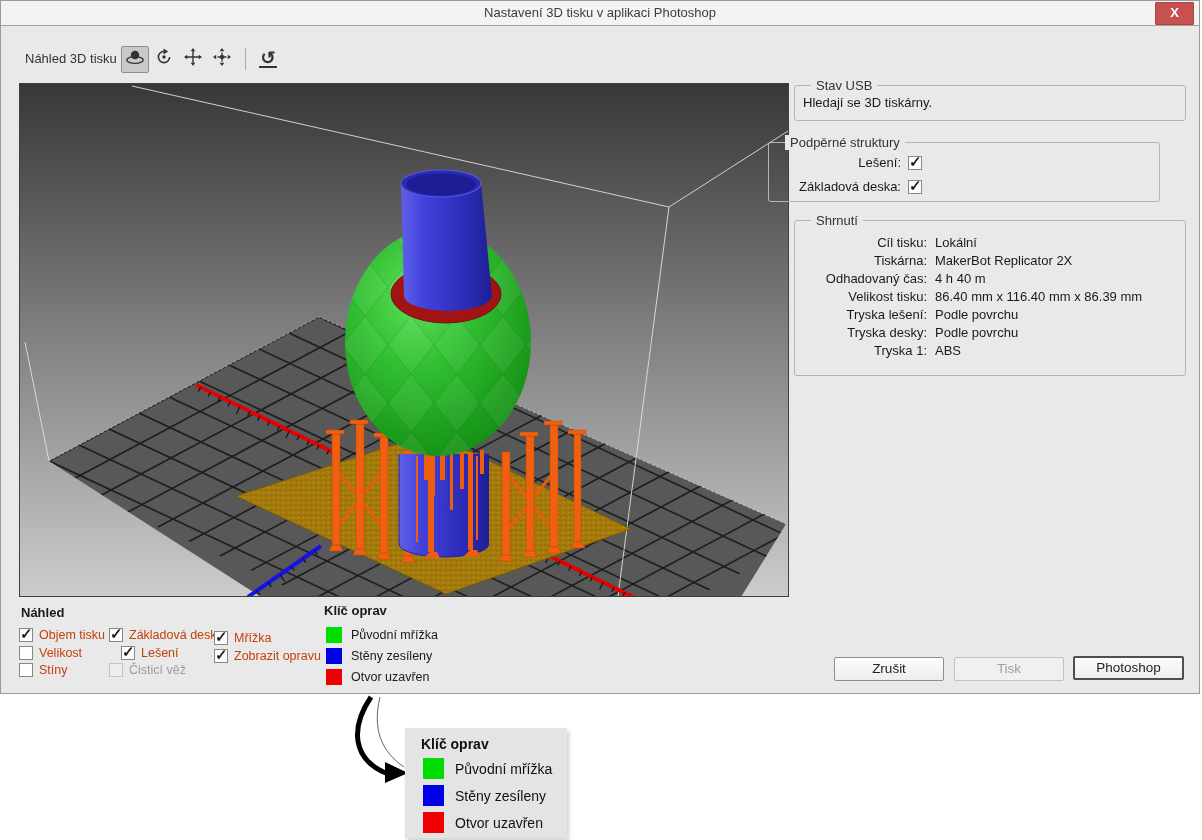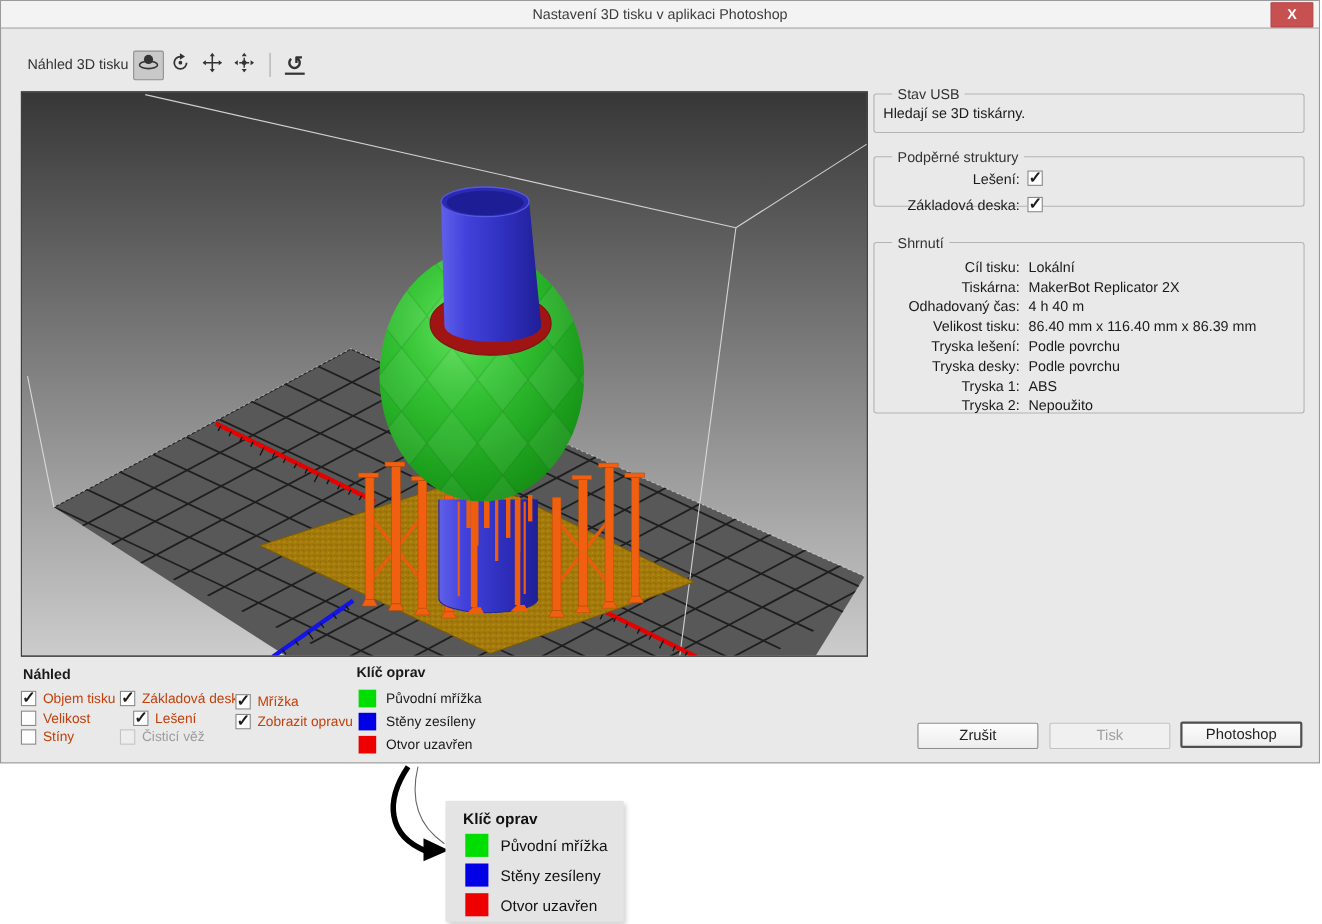--- a/index.html
+++ b/index.html
@@ -20,21 +20,21 @@
   .reset-glyph{font-size:18px;font-weight:bold;color:#333;line-height:16px;border-bottom:2px solid #333;padding:0 1px 0 1px;}
 
   
   .viewport{position:absolute;left:18px;top:82px;width:770px;height:514px;border:1px solid #3f3f3f;box-sizing:border-box;background:#555;}
 
   
   .grp{position:absolute;border:1px solid #b4b4b4;border-radius:3px;box-sizing:border-box;}
   .grp .legend{position:absolute;top:-8px;left:16px;background:#e9e9e9;padding:0 5px;font-size:13px;color:#333;}
   .grp-usb{left:793px;top:84px;width:392px;height:36px;}
   .usb-msg{position:absolute;left:8px;top:9px;font-size:13px;color:#1a1a1a;}
-  .grp-sup{left:793px;top:141px;width:392px;height:46px;text-decoration:underline;}
+  .grp-sup{left:767px;top:141px;width:392px;height:60px;text-decoration:underline;}
   .suprow{position:absolute;left:0;width:100%;height:16px;display:flex;align-items:center;}
   .suprow .lbl{width:132px;text-align:right;font-size:13px;color:#1a1a1a;}
   .suprow .cbwrap{margin-left:7px;}
   .grp-sum{left:793px;top:219px;width:392px;height:156px;}
   .sumrows{position:absolute;left:0;top:12px;width:100%;}
   .sumrow{display:flex;height:18px;align-items:center;}
   .sumrow .lbl{width:132px;text-align:right;font-size:13px;color:#1a1a1a;}
   .sumrow .val{margin-left:8px;font-size:13px;color:#1a1a1a;}
 
   
@@ -306,24 +306,20 @@
             <span class="val">Podle povrchu</span>
           </div>
         <div class="sumrow">
             <span class="lbl">Tryska desky:</span>
             <span class="val">Podle povrchu</span>
           </div>
         <div class="sumrow">
             <span class="lbl">Tryska 1:</span>
             <span class="val">ABS</span>
           </div>
-        <div class="sumrow">
-            <span class="lbl">Tryska 2:</span>
-            <span class="val">Nepoužito</span>
-          </div>
       </div>
     </div>
 
     <span class="prev-title">Náhled</span>
 
     <div class="prevrow" style="left:18px;top:626px;">
       <span class="cb" data-checked="true"></span>
       <span class="cblbl">Objem tisku</span>
     </div>
     <div class="prevrow" style="left:18px;top:644px;">

